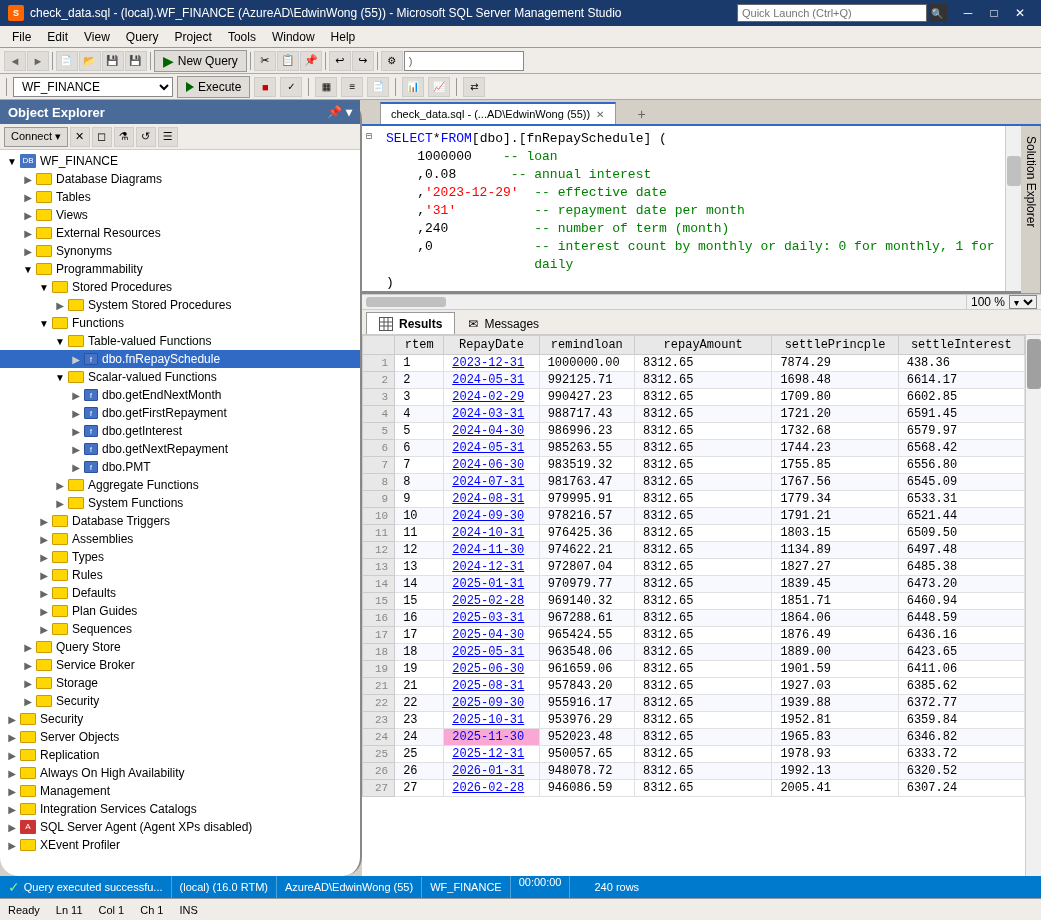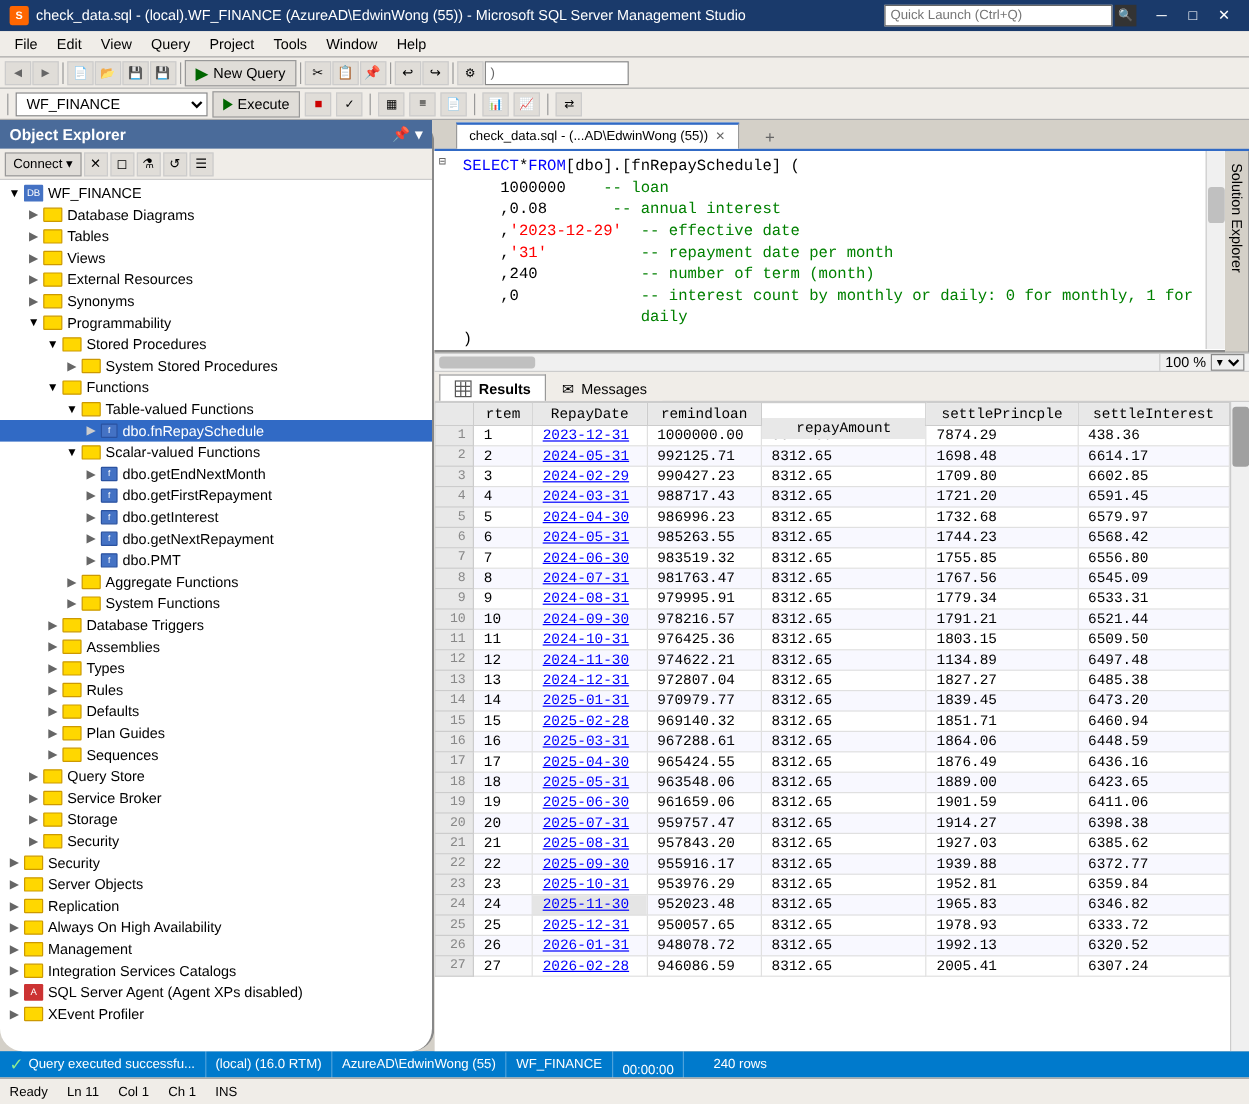--- a/index.html
+++ b/index.html
@@ -513,21 +513,21 @@
 
       <div style="flex:1;display:flex;overflow:hidden;">
         <div style="flex:1;overflow:auto;">
           <table style="border-collapse:collapse;font-family:'Consolas','Courier New',monospace;font-size:12px;width:100%;">
             <thead>
               <tr>
                 <th style="background:#e8e8e8;border:1px solid #ccc;padding:2px 6px;font-weight:normal;white-space:nowrap;position:sticky;top:0;min-width:30px;"></th>
                 <th style="background:#e8e8e8;border:1px solid #ccc;padding:2px 8px;font-weight:normal;white-space:nowrap;position:sticky;top:0;cursor:pointer;">rtem</th>
                 <th style="background:#e8e8e8;border:1px solid #ccc;padding:2px 8px;font-weight:normal;white-space:nowrap;position:sticky;top:0;cursor:pointer;">RepayDate</th>
                 <th style="background:#e8e8e8;border:1px solid #ccc;padding:2px 8px;font-weight:normal;white-space:nowrap;position:sticky;top:0;cursor:pointer;">remindloan</th>
-                <th style="background:#e8e8e8;border:1px solid #ccc;padding:2px 24px;font-weight:normal;white-space:nowrap;position:sticky;top:12px;cursor:pointer;">repayAmount</th>
+                <th style="background:#e8e8e8;border:1px solid #ccc;padding:2px 24px;font-weight:normal;white-space:nowrap;position:sticky;top:0;cursor:pointer;">repayAmount</th>
                 <th style="background:#e8e8e8;border:1px solid #ccc;padding:2px 8px;font-weight:normal;white-space:nowrap;position:sticky;top:0;cursor:pointer;">settlePrincple</th>
                 <th style="background:#e8e8e8;border:1px solid #ccc;padding:2px 8px;font-weight:normal;white-space:nowrap;position:sticky;top:0;cursor:pointer;">settleInterest</th>
               </tr>
             </thead>
             <tbody id="results-tbody">
             <tr>
                   <td style="background: rgb(232, 232, 232); border: 1px solid rgb(204, 204, 204); padding: 1px 6px; color: rgb(136, 136, 136); text-align: right; font-size: 11px;">1</td>
                   <td style="border: 1px solid rgb(224, 224, 224); padding: 1px 8px; white-space: nowrap;">1</td>
                   <td style="border: 1px solid rgb(224, 224, 224); padding: 1px 8px; white-space: nowrap; color: rgb(0, 0, 255); text-decoration: underline; cursor: pointer;">2023-12-31</td>
                   <td style="border: 1px solid rgb(224, 224, 224); padding: 1px 8px; white-space: nowrap;">1000000.00</td>
@@ -691,29 +691,20 @@
                 <tr>
                   <td style="background: rgb(232, 232, 232); border: 1px solid rgb(204, 204, 204); padding: 1px 6px; color: rgb(136, 136, 136); text-align: right; font-size: 11px;">19</td>
                   <td style="border: 1px solid rgb(224, 224, 224); padding: 1px 8px; white-space: nowrap;">19</td>
                   <td style="border: 1px solid rgb(224, 224, 224); padding: 1px 8px; white-space: nowrap; color: rgb(0, 0, 255); text-decoration: underline; cursor: pointer;">2025-06-30</td>
                   <td style="border: 1px solid rgb(224, 224, 224); padding: 1px 8px; white-space: nowrap;">961659.06</td>
                   <td style="border: 1px solid rgb(224, 224, 224); padding: 1px 8px; white-space: nowrap;">8312.65</td>
                   <td style="border: 1px solid rgb(224, 224, 224); padding: 1px 8px; white-space: nowrap;">1901.59</td>
                   <td style="border: 1px solid rgb(224, 224, 224); padding: 1px 8px; white-space: nowrap;">6411.06</td>
                 </tr>
                 <tr>
-                  <td style="background: rgb(232, 232, 232); border: 1px solid rgb(204, 204, 204); padding: 1px 6px; color: rgb(136, 136, 136); text-align: right; font-size: 11px;">20</td>
-                  <td style="border: 1px solid rgb(224, 224, 224); padding: 1px 8px; white-space: nowrap; background: rgb(248, 248, 255);">20</td>
-                  <td style="border: 1px solid rgb(224, 224, 224); padding: 1px 8px; white-space: nowrap; color: rgb(0, 0, 255); text-decoration: underline; cursor: pointer; background: rgb(248, 248, 255);">2025-07-31</td>
-                  <td style="border: 1px solid rgb(224, 224, 224); padding: 1px 8px; white-space: nowrap; background: rgb(248, 248, 255);">959757.47</td>
-                  <td style="border: 1px solid rgb(224, 224, 224); padding: 1px 8px; white-space: nowrap; background: rgb(248, 248, 255);">8312.65</td>
-                  <td style="border: 1px solid rgb(224, 224, 224); padding: 1px 8px; white-space: nowrap; background: rgb(248, 248, 255);">1914.27</td>
-                  <td style="border: 1px solid rgb(224, 224, 224); padding: 1px 8px; white-space: nowrap; background: rgb(248, 248, 255);">6398.38</td>
-                </tr>
-                <tr>
                   <td style="background: rgb(232, 232, 232); border: 1px solid rgb(204, 204, 204); padding: 1px 6px; color: rgb(136, 136, 136); text-align: right; font-size: 11px;">21</td>
                   <td style="border: 1px solid rgb(224, 224, 224); padding: 1px 8px; white-space: nowrap;">21</td>
                   <td style="border: 1px solid rgb(224, 224, 224); padding: 1px 8px; white-space: nowrap; color: rgb(0, 0, 255); text-decoration: underline; cursor: pointer;">2025-08-31</td>
                   <td style="border: 1px solid rgb(224, 224, 224); padding: 1px 8px; white-space: nowrap;">957843.20</td>
                   <td style="border: 1px solid rgb(224, 224, 224); padding: 1px 8px; white-space: nowrap;">8312.65</td>
                   <td style="border: 1px solid rgb(224, 224, 224); padding: 1px 8px; white-space: nowrap;">1927.03</td>
                   <td style="border: 1px solid rgb(224, 224, 224); padding: 1px 8px; white-space: nowrap;">6385.62</td>
                 </tr>
                 <tr>
                   <td style="background: rgb(232, 232, 232); border: 1px solid rgb(204, 204, 204); padding: 1px 6px; color: rgb(136, 136, 136); text-align: right; font-size: 11px;">22</td>
@@ -729,21 +720,21 @@
                   <td style="border: 1px solid rgb(224, 224, 224); padding: 1px 8px; white-space: nowrap;">23</td>
                   <td style="border: 1px solid rgb(224, 224, 224); padding: 1px 8px; white-space: nowrap; color: rgb(0, 0, 255); text-decoration: underline; cursor: pointer;">2025-10-31</td>
                   <td style="border: 1px solid rgb(224, 224, 224); padding: 1px 8px; white-space: nowrap;">953976.29</td>
                   <td style="border: 1px solid rgb(224, 224, 224); padding: 1px 8px; white-space: nowrap;">8312.65</td>
                   <td style="border: 1px solid rgb(224, 224, 224); padding: 1px 8px; white-space: nowrap;">1952.81</td>
                   <td style="border: 1px solid rgb(224, 224, 224); padding: 1px 8px; white-space: nowrap;">6359.84</td>
                 </tr>
                 <tr>
                   <td style="background: rgb(232, 232, 232); border: 1px solid rgb(204, 204, 204); padding: 1px 6px; color: rgb(136, 136, 136); text-align: right; font-size: 11px;">24</td>
                   <td style="border: 1px solid rgb(224, 224, 224); padding: 1px 8px; white-space: nowrap; background: rgb(248, 248, 255);">24</td>
-                  <td style="border: 1px solid rgb(224, 224, 224); padding: 1px 8px; white-space: nowrap; color: rgb(0, 0, 255); text-decoration: underline; cursor: pointer; background: #e5e5e5;">2025-11-30</td>
+                  <td style="border: 1px solid rgb(224, 224, 224); padding: 1px 8px; white-space: nowrap; color: rgb(0, 0, 255); cursor: pointer; background: #f9a8d4;">2025-11-30</td>
                   <td style="border: 1px solid rgb(224, 224, 224); padding: 1px 8px; white-space: nowrap; background: rgb(248, 248, 255);">952023.48</td>
                   <td style="border: 1px solid rgb(224, 224, 224); padding: 1px 8px; white-space: nowrap; background: rgb(248, 248, 255);">8312.65</td>
                   <td style="border: 1px solid rgb(224, 224, 224); padding: 1px 8px; white-space: nowrap; background: rgb(248, 248, 255);">1965.83</td>
                   <td style="border: 1px solid rgb(224, 224, 224); padding: 1px 8px; white-space: nowrap; background: rgb(248, 248, 255);">6346.82</td>
                 </tr>
                 <tr>
                   <td style="background: rgb(232, 232, 232); border: 1px solid rgb(204, 204, 204); padding: 1px 6px; color: rgb(136, 136, 136); text-align: right; font-size: 11px;">25</td>
                   <td style="border: 1px solid rgb(224, 224, 224); padding: 1px 8px; white-space: nowrap;">25</td>
                   <td style="border: 1px solid rgb(224, 224, 224); padding: 1px 8px; white-space: nowrap; color: rgb(0, 0, 255); text-decoration: underline; cursor: pointer;">2025-12-31</td>
                   <td style="border: 1px solid rgb(224, 224, 224); padding: 1px 8px; white-space: nowrap;">950057.65</td>
@@ -788,21 +779,21 @@
   </div>
   <div style="padding:0 8px;border-right:1px solid rgba(255,255,255,0.3);height:22px;display:flex;align-items:center;">
     <span>(local) (16.0 RTM)</span>
   </div>
   <div style="padding:0 8px;border-right:1px solid rgba(255,255,255,0.3);height:21px;display:flex;align-items:center;">
     <span>AzureAD\EdwinWong (55)</span>
   </div>
   <div style="padding:0 8px;border-right:1px solid rgba(255,255,255,0.3);height:22px;display:flex;align-items:center;">
     <span>WF_FINANCE</span>
   </div>
-  <div style="padding:0 8px;border-right:1px solid rgba(255,255,255,0.3);height:22px;display:flex;align-items:flex-end;">
+  <div style="padding:0 8px;border-right:1px solid rgba(255,255,255,0.3);height:22px;display:flex;align-items:flex-start;">
     <span>00:00:00</span>
   </div>
   <div style="padding:0 8px;height:22px;display:flex;align-items:center;margin-left:16px;">
     <span>240 rows</span>
   </div>
 </div>
 
 <div style="background:#f0ede8;height:22px;display:flex;align-items:center;padding:0 8px;font-size:11px;border-top:1px solid #999;gap:16px;">
   <span>Ready</span>
   <span>Ln 11</span>

